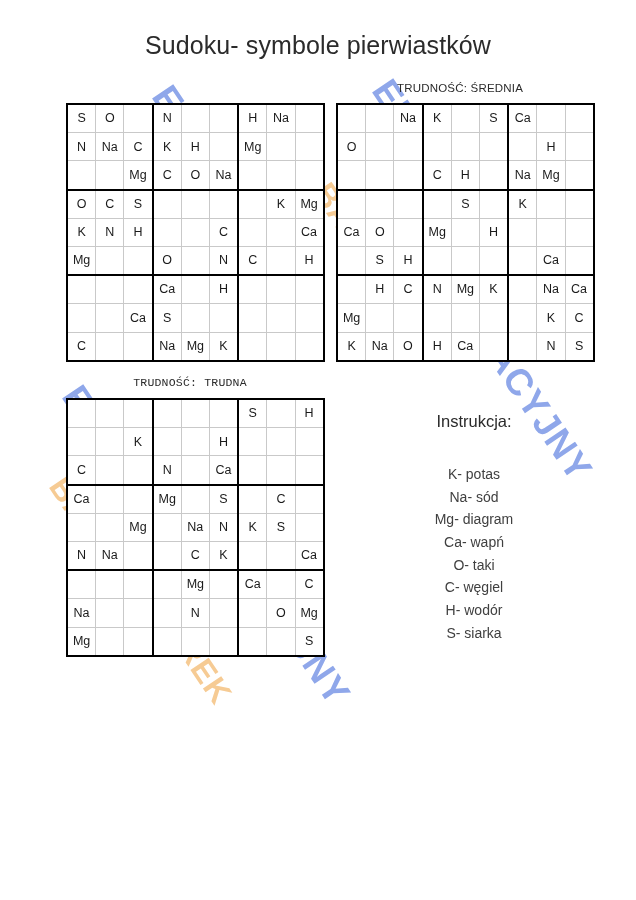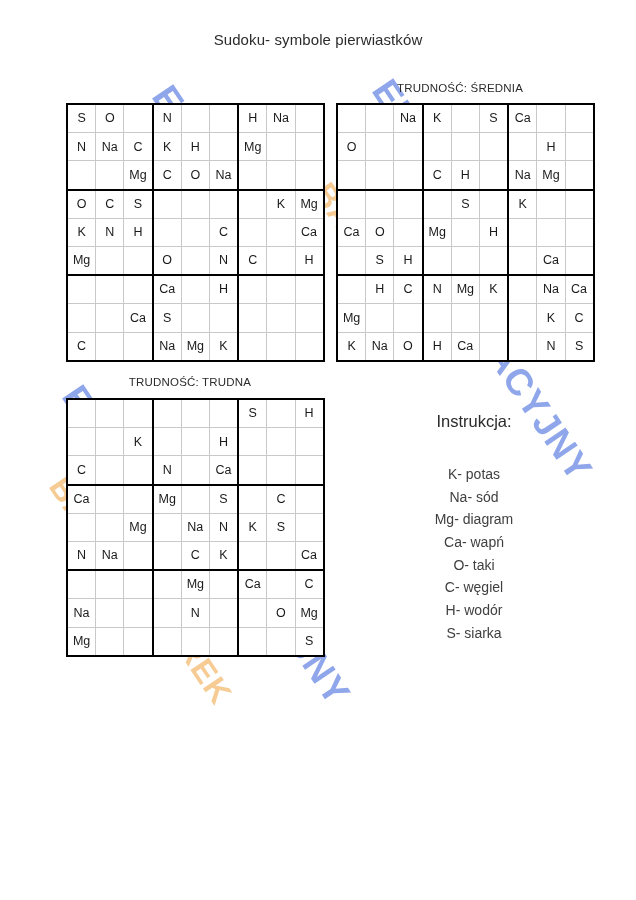--- a/index.html
+++ b/index.html
@@ -22,38 +22,38 @@
     height: 900px;
   }
 
   
   .page-title {
     position: absolute;
     top: 31px;
     left: 0;
     width: 636px;
     text-align: center;
-    font-size: 15px;
+    font-size: 25px;
     font-weight: 400;
     color: #2b2b2b;
     letter-spacing: .1px;
   }
 
   
   .difficulty {
     position: absolute;
     font-size: 11.5px;
     color: #2b2b2b;
     text-align: center;
     letter-spacing: .2px;
     white-space: nowrap;
   }
   .diff-easy   { top: 82px;  left: 66px;  width: 248px; }
   .diff-medium { top: 82px;  left: 336px; width: 248px; }
-  .diff-hard   { top: 376px; left: 66px;  width: 248px; }
+  .diff-hard   { top: 376px; left: 66px;  width: 248px; font-family: Liberation Mono, monospace; }
 
   
   .sudoku {
     position: absolute;
     border-collapse: collapse;
     table-layout: fixed;
     background: #fff;
     border: 2px solid #000;
   }
   .sudoku td {

